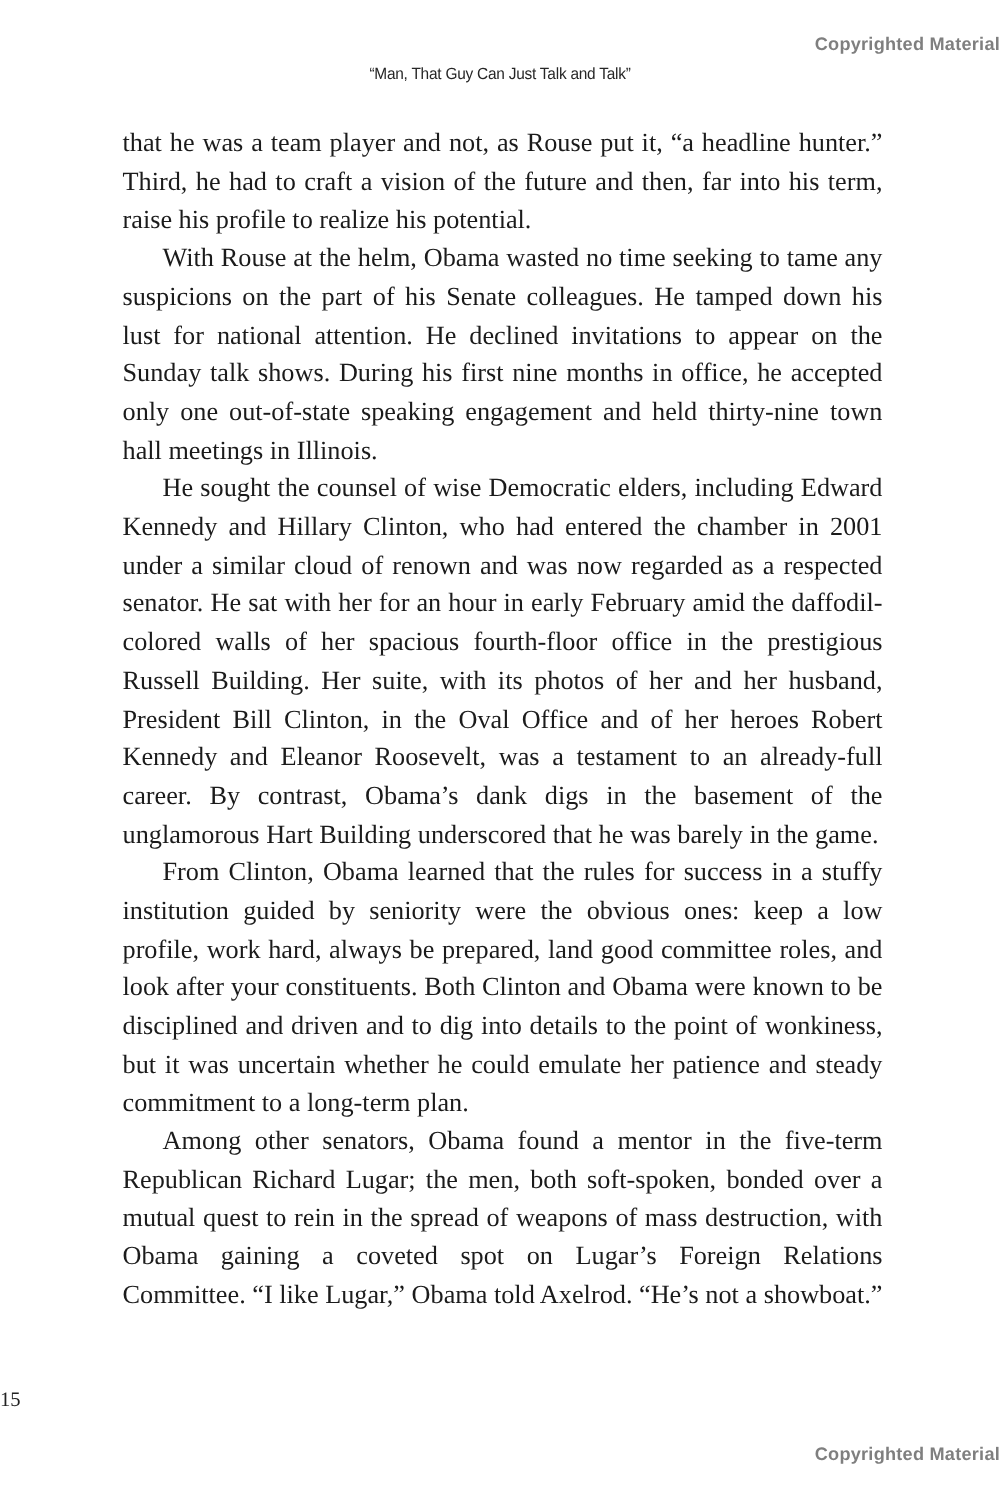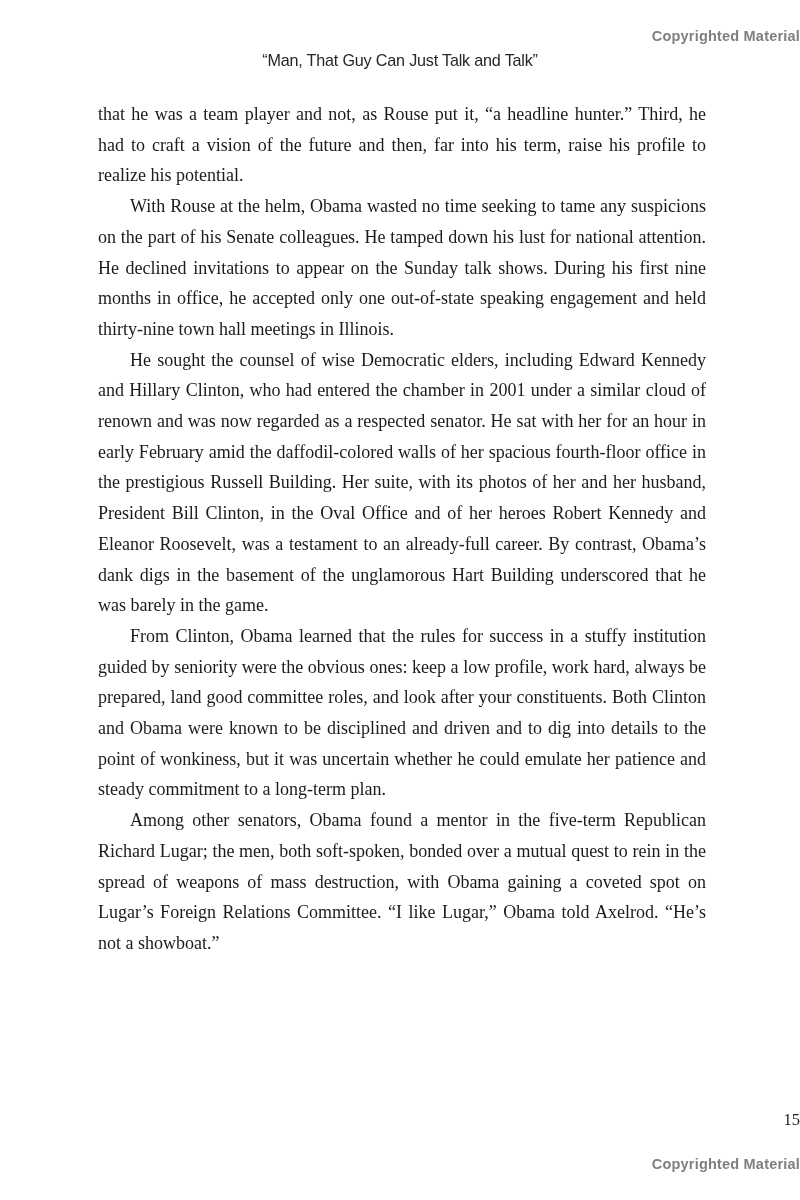--- a/index.html
+++ b/index.html
@@ -25,49 +25,49 @@
   .copyright-top { top: 28px; }
   .copyright-bottom { top: 1156px; }
   .chapter-title {
     position: absolute;
     top: 51px;
     left: 0;
     width: 100%;
     text-align: center;
     font-family: "Liberation Sans", sans-serif;
     font-weight: 400;
-    font-size: 17px;
+    font-size: 13px;
     color: #262626;
   }
   .chapter-title .squeeze {
     display: inline-block;
     transform: scaleX(0.95);
     transform-origin: center;
     letter-spacing: -0.2px;
   }
   .body-text {
     position: absolute;
     top: 99px;
     left: 98px;
     width: 608px;
     font-family: "Liberation Serif", "DejaVu Serif", serif;
-    font-size: 18px;
+    font-size: 21px;
     line-height: 30.7px;
     color: #1b1b1b;
     text-align: justify;
     text-justify: inter-word;
   }
   .body-text p { margin: 0; }
   .body-text p.indent { text-indent: 32px; }
   .page-number {
     position: absolute;
     top: 1110px;
     left: 0;
     width: 100%;
-    text-align: right;
+    text-align: left;
     font-family: "Liberation Serif", "DejaVu Serif", serif;
     font-size: 16.5px;
     color: #222222;
   }
 </style>
 </head>
 <body>
 
 <div class="page">
 

